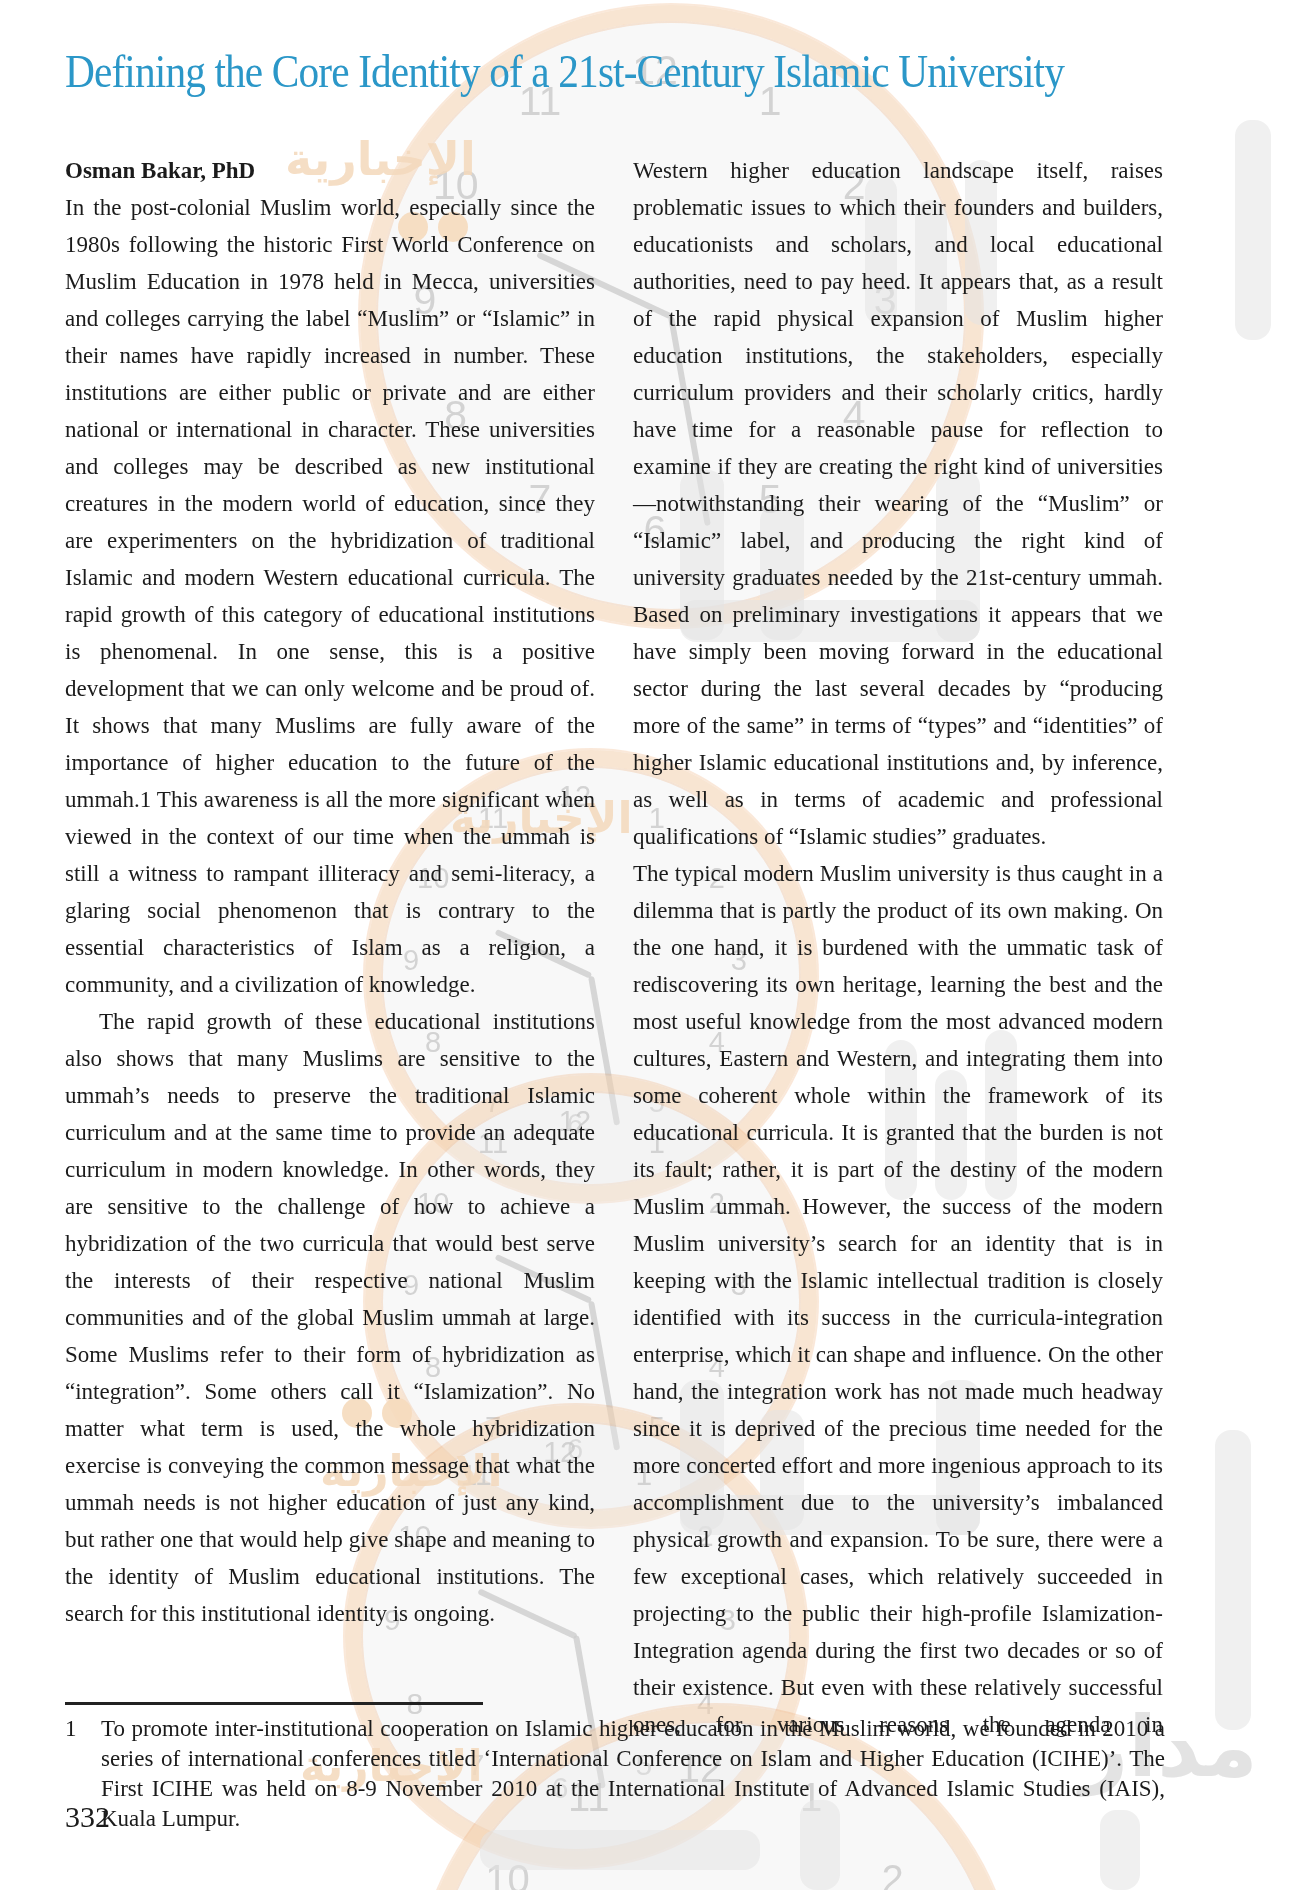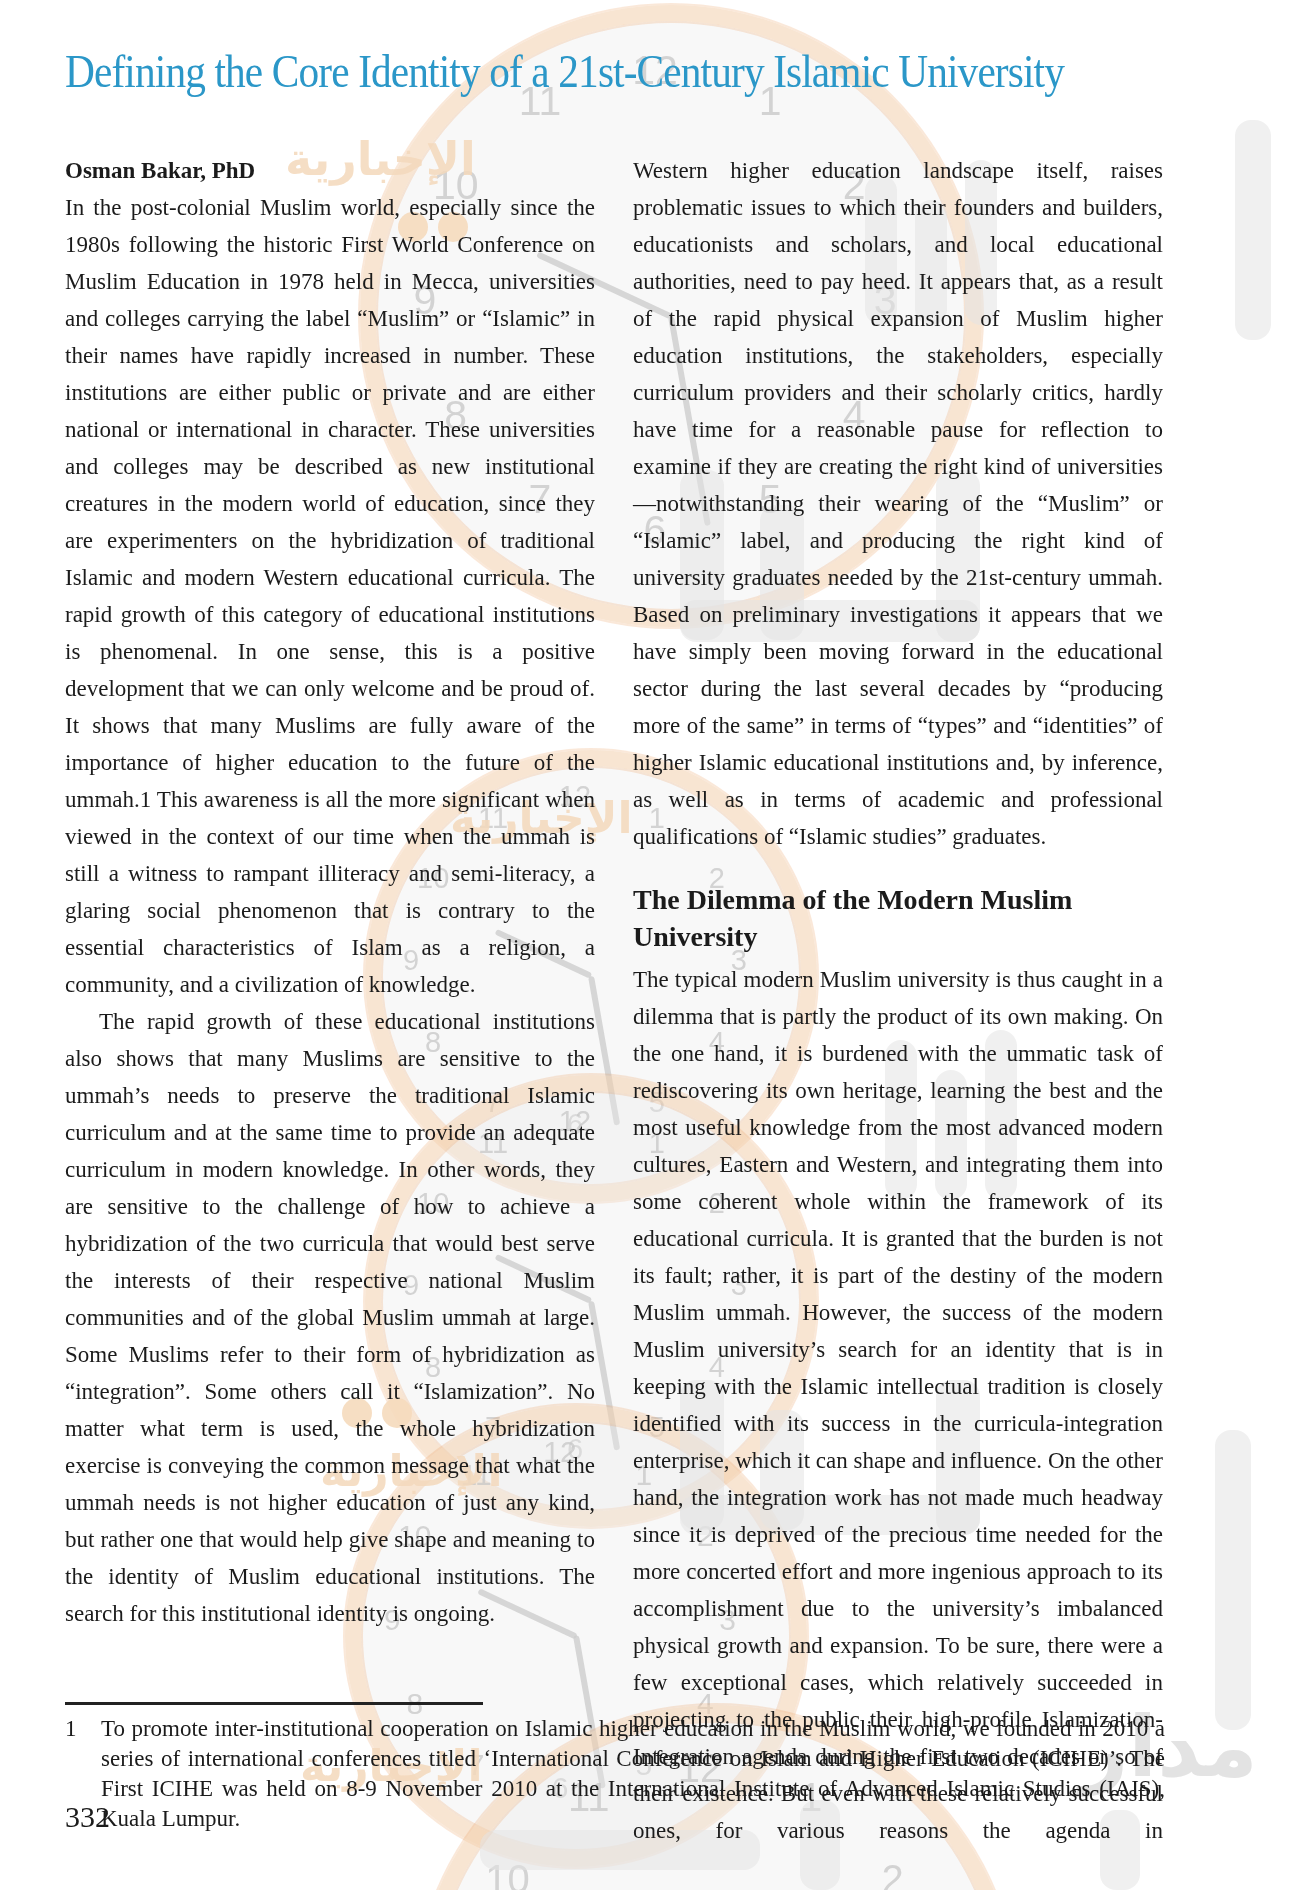--- a/index.html
+++ b/index.html
@@ -181,21 +181,20 @@
 
   <div class="columns">
     <div class="col">
       <p class="author">Osman Bakar, PhD</p>
       <p>In the post-colonial Muslim world, especially since the 1980s following the historic First World Conference on Muslim Education in 1978 held in Mecca, universities and colleges carrying the label “Muslim” or “Islamic” in their names have rapidly increased in number. These institutions are either public or private and are either national or international in character. These universities and colleges may be described as new institutional creatures in the modern world of education, since they are experimenters on the hybridization of traditional Islamic and modern Western educational curricula. The rapid growth of this category of educational institutions is phenomenal. In one sense, this is a positive development that we can only welcome and be proud of. It shows that many Muslims are fully aware of the importance of higher education to the future of the ummah.1 This awareness is all the more significant when viewed in the context of our time when the ummah is still a witness to rampant illiteracy and semi-literacy, a glaring social phenomenon that is contrary to the essential characteristics of Islam as a religion, a community, and a civilization of knowledge.</p>
       <p class="indent">The rapid growth of these educational institutions also shows that many Muslims are sensitive to the ummah’s needs to preserve the traditional Islamic curriculum and at the same time to provide an adequate curriculum in modern knowledge. In other words, they are sensitive to the challenge of how to achieve a hybridization of the two curricula that would best serve the interests of their respective national Muslim communities and of the global Muslim ummah at large. Some Muslims refer to their form of hybridization as “integration”. Some others call it “Islamization”. No matter what term is used, the whole hybridization exercise is conveying the common message that what the ummah needs is not higher education of just any kind, but rather one that would help give shape and meaning to the identity of Muslim educational institutions. The search for this institutional identity is ongoing.</p>
 
     </div>
     <div class="col">
       <p>Western higher education landscape itself, raises problematic issues to which their founders and builders, educationists and scholars, and local educational authorities, need to pay heed. It appears that, as a result of the rapid physical expansion of Muslim higher education institutions, the stakeholders, especially curriculum providers and their scholarly critics, hardly have time for a reasonable pause for reflection to examine if they are creating the right kind of universities—notwithstanding their wearing of the “Muslim” or “Islamic” label, and producing the right kind of university graduates needed by the 21st-century ummah. Based on preliminary investigations it appears that we have simply been moving forward in the educational sector during the last several decades by “producing more of the same” in terms of “types” and “identities” of higher Islamic educational institutions and, by inference, as well as in terms of academic and professional qualifications of “Islamic studies” graduates.</p>
-      <h2 class="section dilemma">The Dilemma of the Modern Muslim University</h2>
       <p class="cont">The typical modern Muslim university is thus caught in a dilemma that is partly the product of its own making. On the one hand, it is burdened with the ummatic task of rediscovering its own heritage, learning the best and the most useful knowledge from the most advanced modern cultures, Eastern and Western, and integrating them into some coherent whole within the framework of its educational curricula. It is granted that the burden is not its fault; rather, it is part of the destiny of the modern Muslim ummah. However, the success of the modern Muslim university’s search for an identity that is in keeping with the Islamic intellectual tradition is closely identified with its success in the curricula-integration enterprise, which it can shape and influence. On the other hand, the integration work has not made much headway since it is deprived of the precious time needed for the more concerted effort and more ingenious approach to its accomplishment due to the university’s imbalanced physical growth and expansion. To be sure, there were a few exceptional cases, which relatively succeeded in projecting to the public their high-profile Islamization-Integration agenda during the first two decades or so of their existence. But even with these relatively successful ones, for various reasons the agenda in</p>
     </div>
   </div>
 
   <div class="fn-rule"></div>
   <div class="footnote">
     <span class="fn-marker">1</span>
     <span>To promote inter-institutional cooperation on Islamic higher education in the Muslim world, we founded in 2010 a series of international conferences titled ‘International Conference on Islam and Higher Education (ICIHE)’. The First ICIHE was held on 8-9 November 2010 at the International Institute of Advanced Islamic Studies (IAIS), Kuala Lumpur.</span>
   </div>
   <div class="page-number">332</div>

